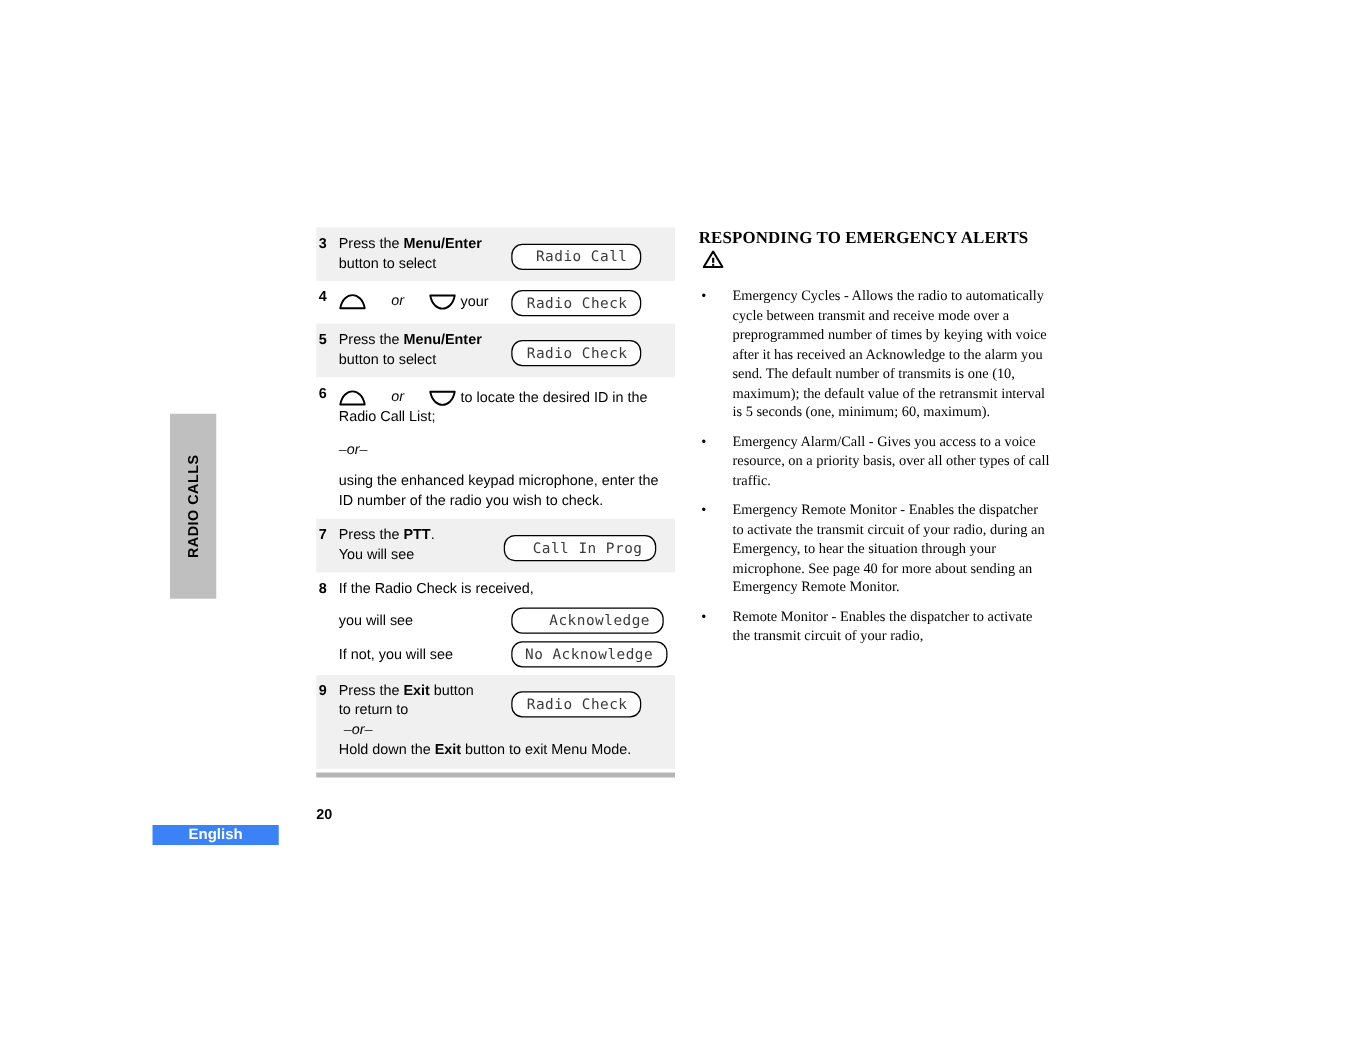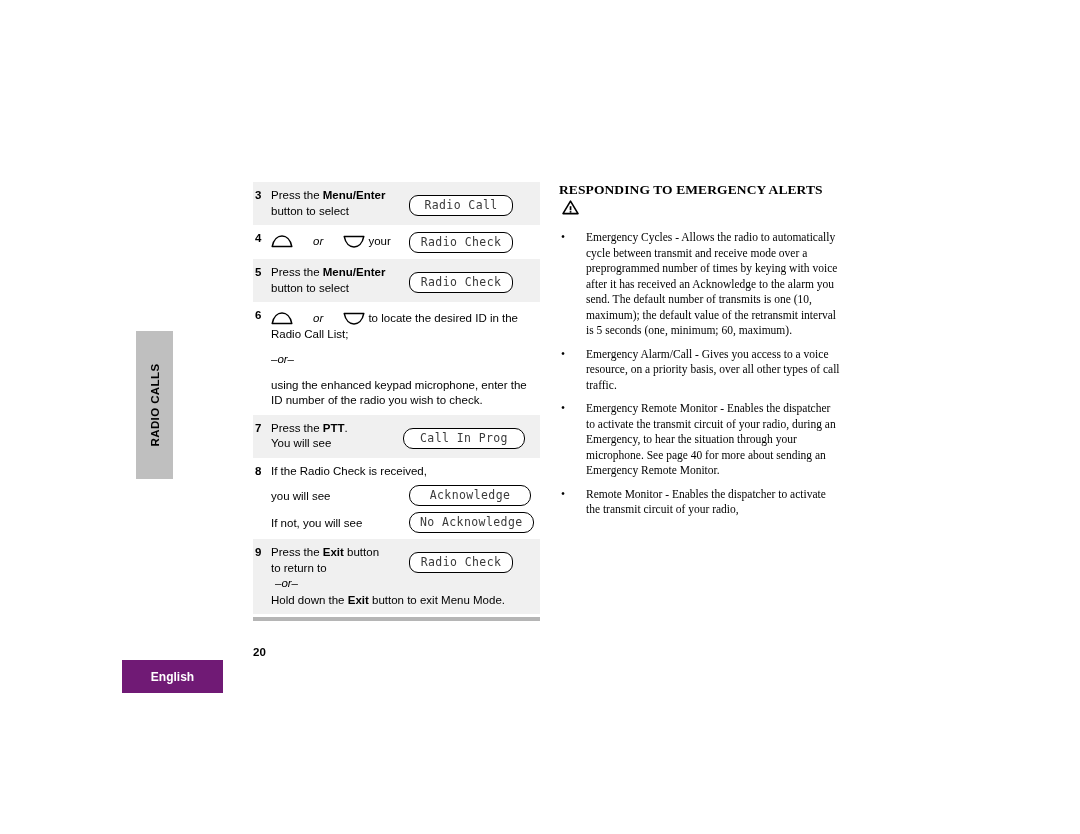--- a/index.html
+++ b/index.html
@@ -111,24 +111,24 @@
     border-radius: 9px;
     padding: 2px 10px 3px 10px;
     min-width: 104px;
     box-sizing: border-box;
     background: #ffffff;
     font-family: "DejaVu Sans Mono", monospace;
     font-size: 11.5px;
     line-height: 14px;
     letter-spacing: 0.4px;
     color: #3a3a3a;
-    text-align: center;
+    text-align: right;
     white-space: pre;
   }
-  .lcd.w-wide { min-width: 122px; border-radius: 10px; }
+  .lcd.w-wide { min-width: 122px; }
 
   
   .navarrows {
     display: inline-flex;
     align-items: center;
     gap: 19px;
     vertical-align: middle;
   }
   .navarrows svg { display: block; }
   .navarrows .sep {
@@ -188,27 +188,26 @@
     font-size: 11.5px;
     line-height: 15.5px;
   }
 
   
   .lang-box {
     position: absolute;
     left: 122px;
     top: 660px;
     width: 101px;
-    height: 33px;
-    background: #701a75;
+    height: 16px;
+    background: #3b82f6;
     color: #ffffff;
     font-size: 12px;
     font-weight: bold;
     display: flex;
-    align-items: center;
     justify-content: center;
   }
   .page-num {
     position: absolute;
     left: 253px;
     top: 646px;
     font-size: 11.5px;
     font-weight: bold;
   }
 </style>

